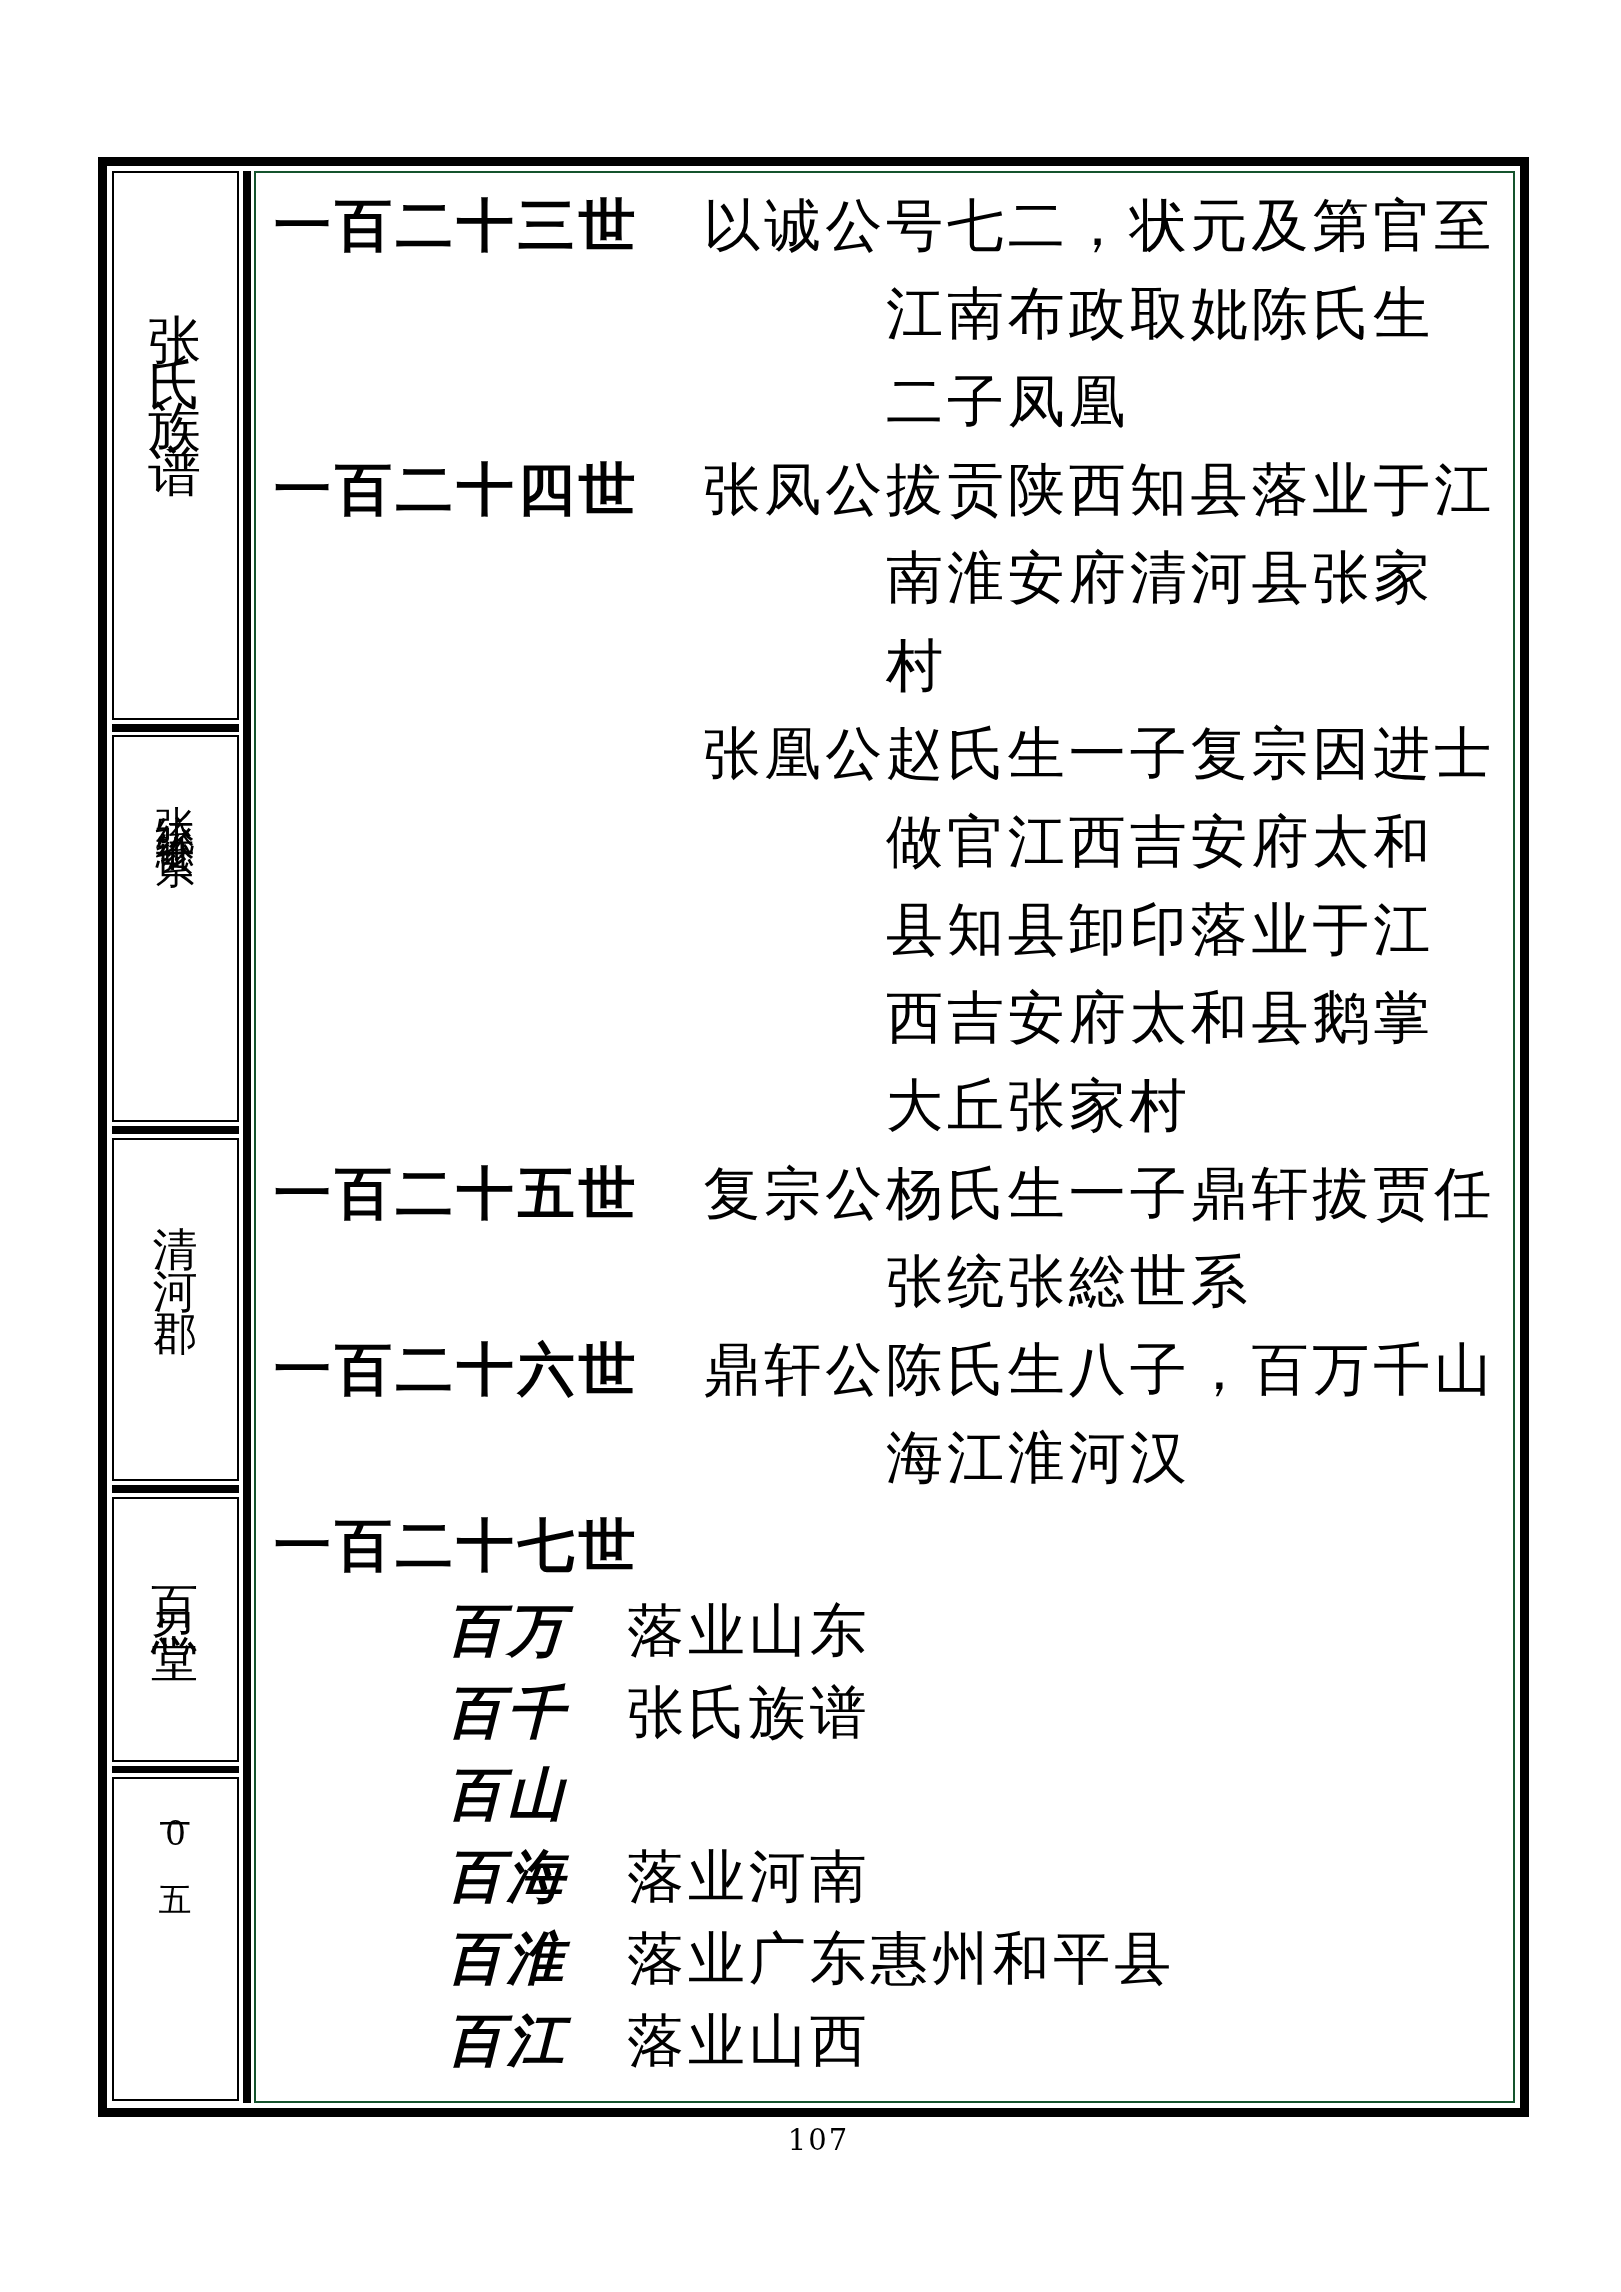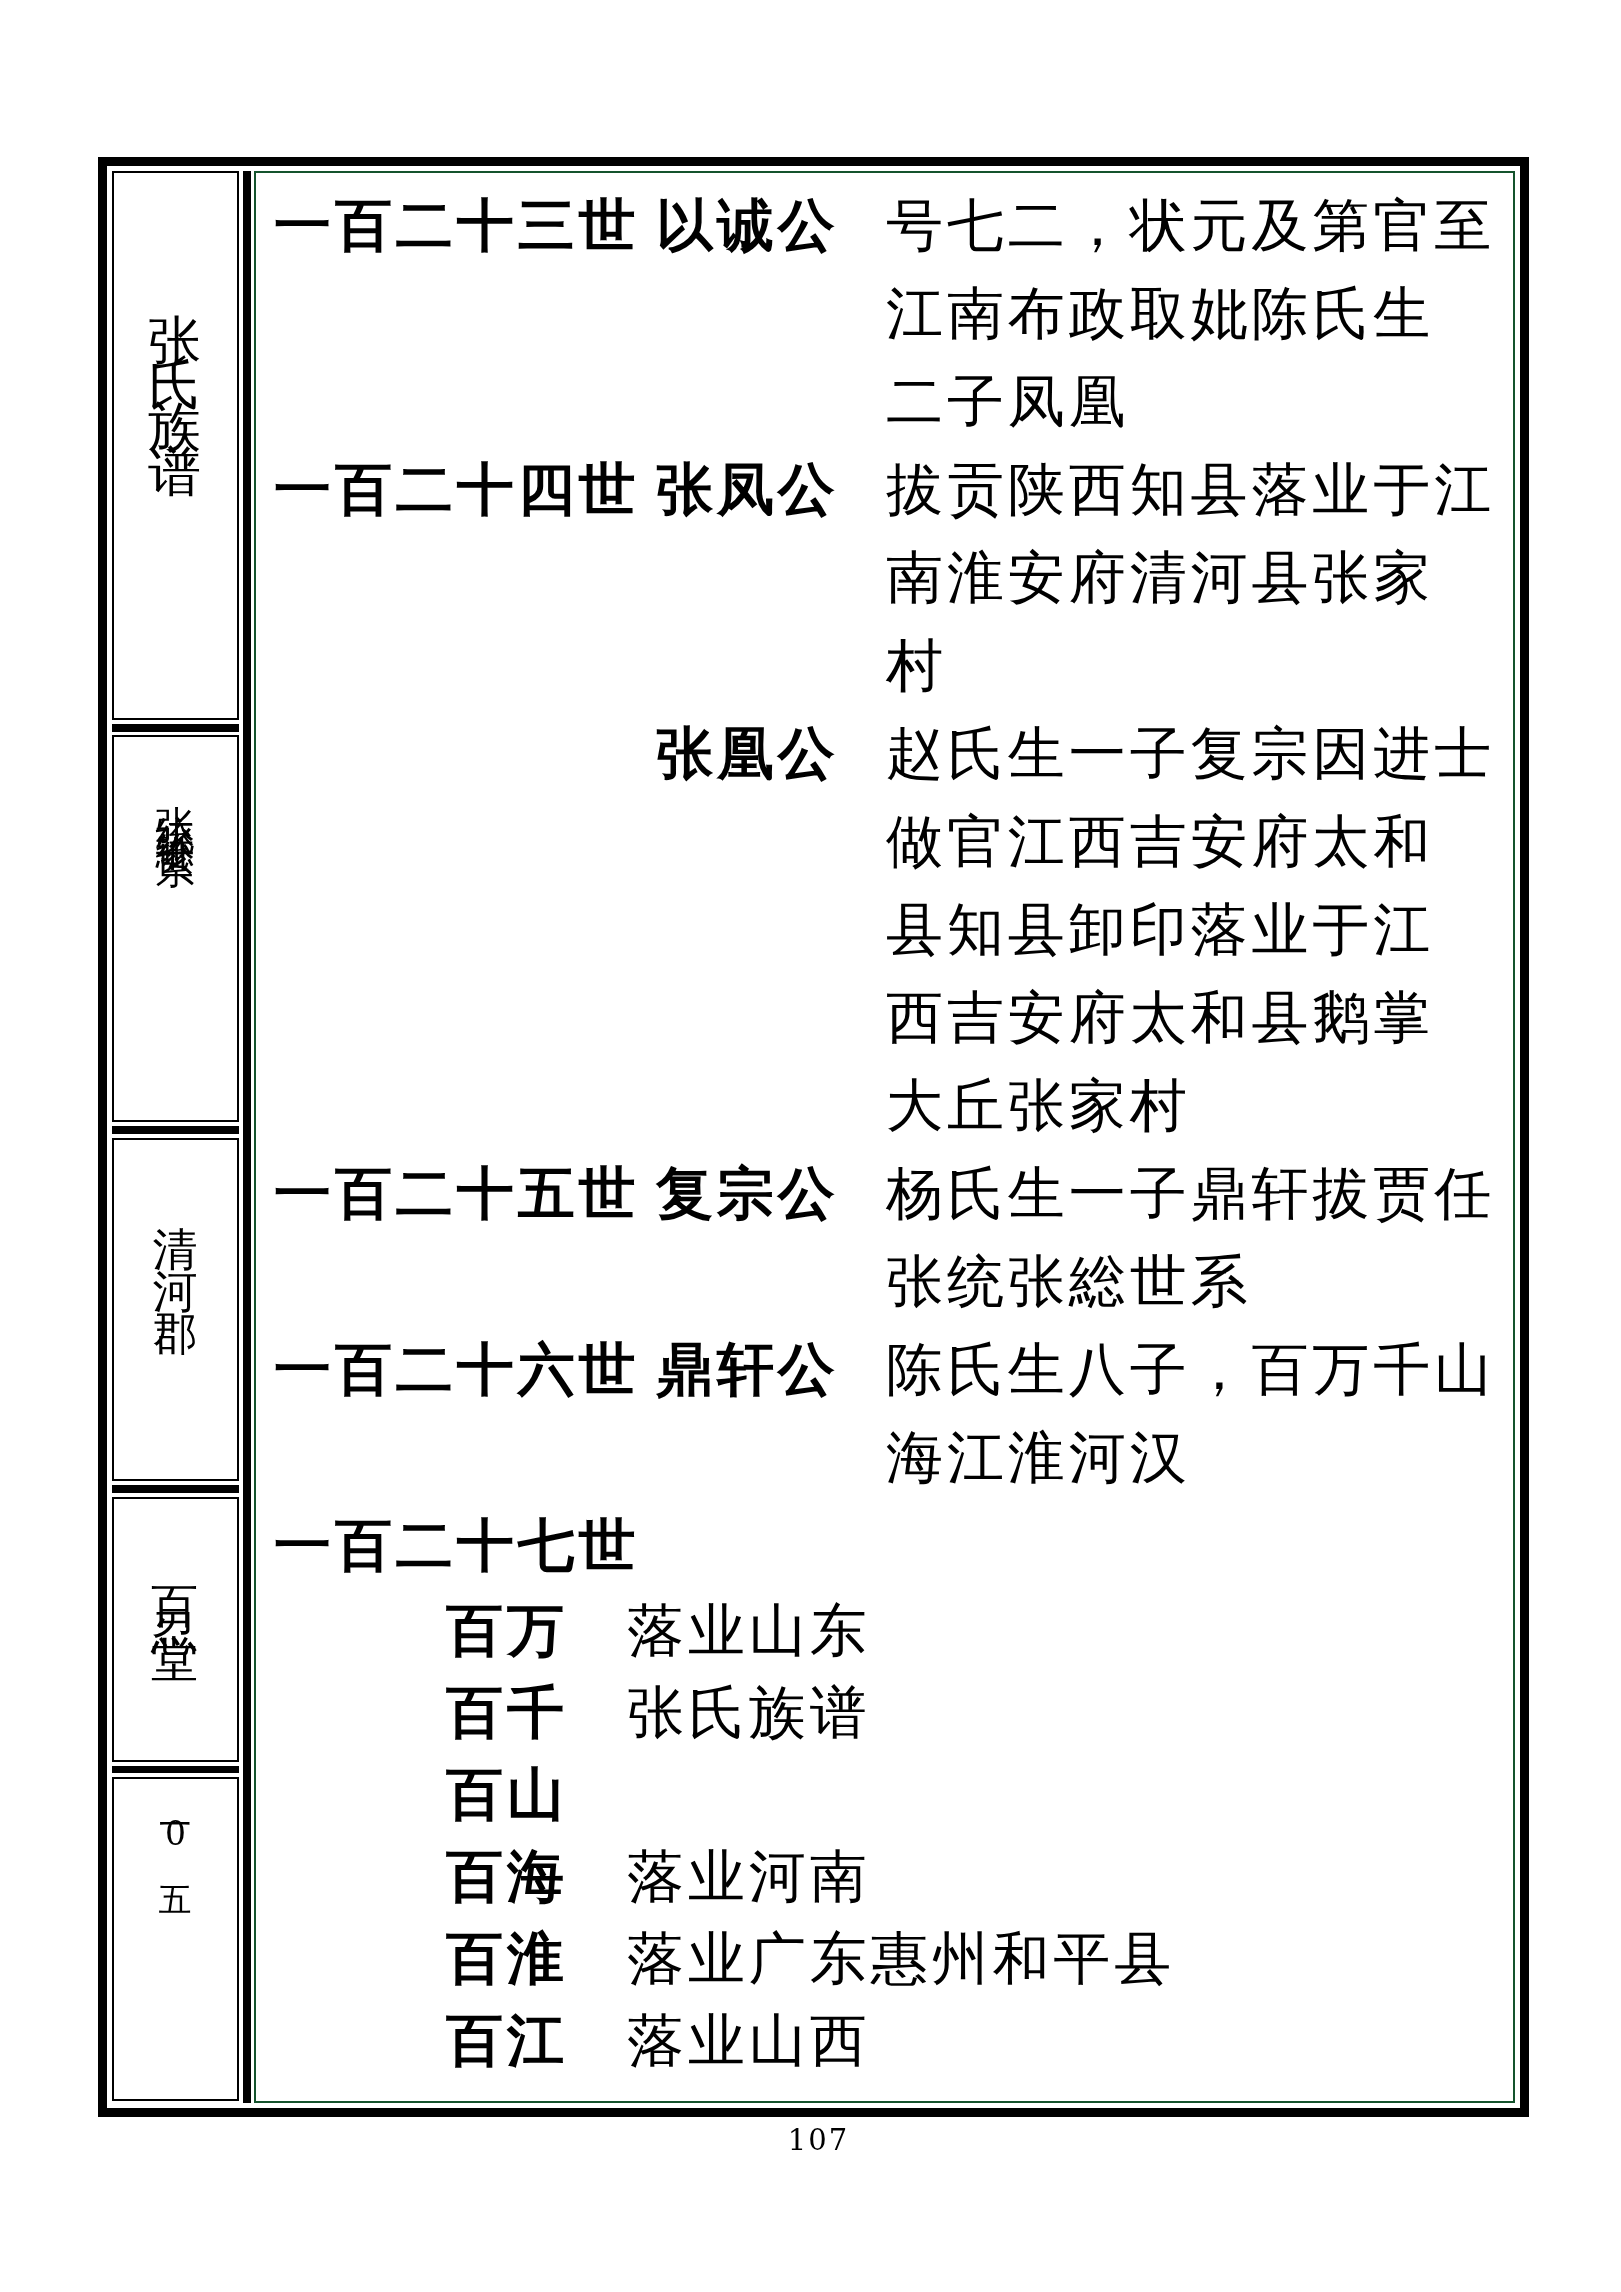--- a/index.html
+++ b/index.html
@@ -48,27 +48,27 @@
   
   .content{
     flex:1;border:2px solid #14532d;box-sizing:border-box;background:#fff;
     padding:7.8px 9.8px 0 17.6px;overflow:hidden;
   }
   .entry{
     display:grid;grid-template-columns:382px 230px 1fr;
     font-size:57px;line-height:88px;letter-spacing:3.9px;
   }
   .gen{font-weight:700;white-space:nowrap;}
-  .pname{font-weight:700;white-space:nowrap;}
+  .pname{font-weight:400;white-space:nowrap;text-align:right;}
   .desc{white-space:pre-line;}
   .child{
     display:grid;grid-template-columns:172px 181px 1fr;
     font-size:57px;line-height:82px;letter-spacing:3.9px;
   }
-  .cname{font-weight:700;white-space:nowrap;}
+  .cname{font-weight:700;white-space:nowrap;font-style:italic;}
   .cdesc{white-space:nowrap;}
 
   
   .footer{
     position:absolute;left:8px;top:2123px;width:1621px;
     text-align:center;font-size:29px;letter-spacing:2px;
   }
 </style>
 </head>
 <body>

